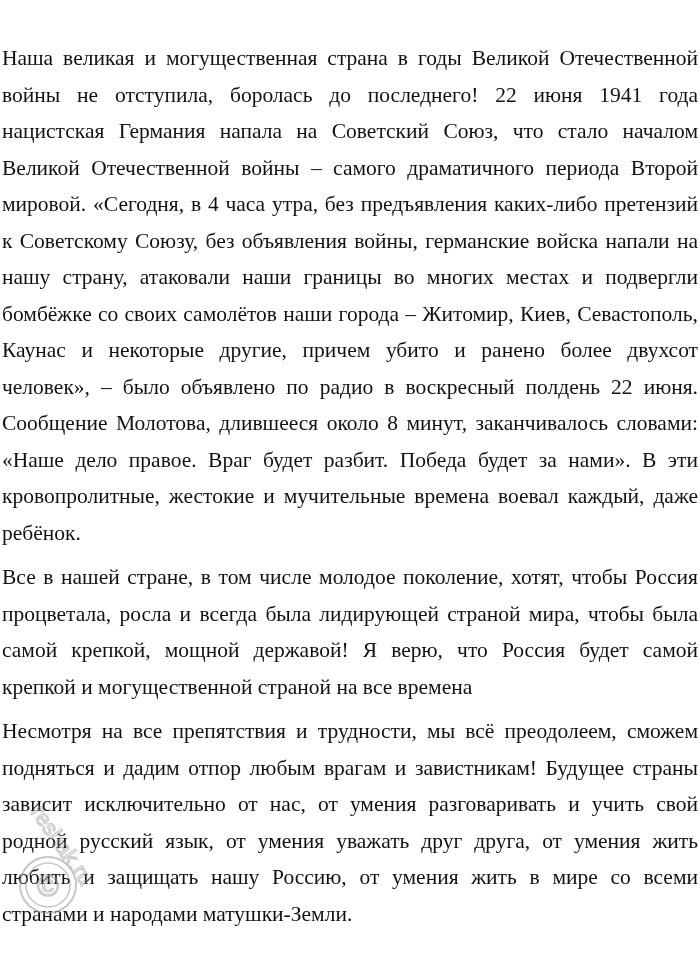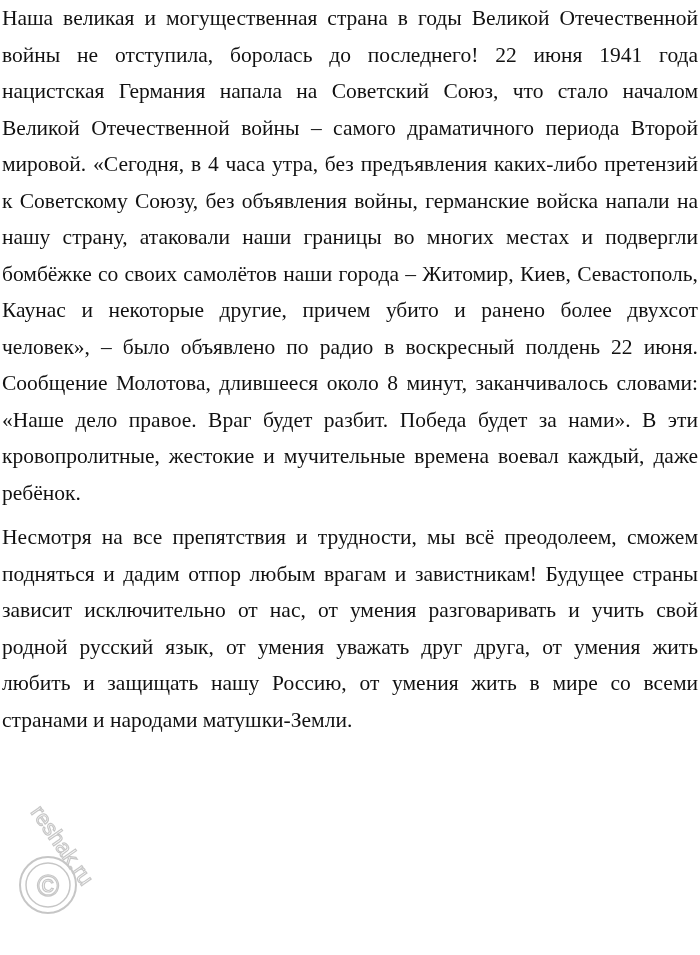--- a/index.html
+++ b/index.html
@@ -4,31 +4,32 @@
   <style>
     html, body { margin: 0; padding: 0; background: #ffffff; }
     body { width: 700px; height: 955px; overflow: hidden; position: relative; }
     .page {
       position: absolute; left: 2px; top: 0; width: 696px;
       font-family: "Liberation Serif", "DejaVu Serif", serif;
       font-size: 21.5px; line-height: 36.5px; color: #111;
     }
     .para { margin: 0; text-align: justify; text-align-last: left; }
     .para + .para { margin-top: 8px; }
-    .p1 { padding-top: 0px; }
+    .p1 { padding-top: 0px; margin-top: 40px; }
     .watermark {
       position: absolute; left: 10px; top: 790px; width: 120px; height: 150px;
       pointer-events: none; opacity: 0.55;
     }
   </style>
 </head>
 <body>
 
 <div class="page">
   <p class="para p1">Наша великая и могущественная страна в годы Великой Отечественной войны не отступила, боролась до последнего! 22 июня 1941 года нацистская Германия напала на Советский Союз, что стало началом Великой Отечественной войны – самого драматичного периода Второй мировой. «Сегодня, в 4 часа утра, без предъявления каких-либо претензий к Советскому Союзу, без объявления войны, германские войска напали на нашу страну, атаковали наши границы во многих местах и подвергли бомбёжке со своих самолётов наши города – Житомир, Киев, Севастополь, Каунас и некоторые другие, причем убито и ранено более двухсот человек», – было объявлено по радио в воскресный полдень 22 июня. Сообщение Молотова, длившееся около 8 минут, заканчивалось словами: «Наше дело правое. Враг будет разбит. Победа будет за нами». В эти кровопролитные, жестокие и мучительные времена воевал каждый, даже ребёнок.</p>
+  <p class="para">Все в нашей стране, в том числе молодое поколение, хотят, чтобы Россия процветала, росла и всегда была лидирующей страной мира, чтобы была самой крепкой, мощной державой! Я верю, что Россия будет самой крепкой и могущественной страной на все времена</p>
   <p class="para">Несмотря на все препятствия и трудности, мы всё преодолеем, сможем подняться и дадим отпор любым врагам и завистникам! Будущее страны зависит исключительно от нас, от умения разговаривать и учить свой родной русский язык, от умения уважать друг друга, от умения жить любить и защищать нашу Россию, от умения жить в мире со всеми странами и народами матушки-Земли.</p>
 </div>
 
 <div class="watermark">
   <svg width="120" height="150" viewBox="0 0 120 150">
     <circle cx="38" cy="95" r="28" fill="none" stroke="#999" stroke-width="2"></circle>
     <circle cx="38" cy="95" r="22" fill="none" stroke="#999" stroke-width="1.5"></circle>
     <text x="38" y="106" text-anchor="middle" font-family="Liberation Sans, sans-serif" font-size="30" fill="none" stroke="#999" stroke-width="1.2">©</text>
     <text x="0" y="0" transform="translate(20,22) rotate(55)" font-family="Liberation Sans, sans-serif" font-size="22" fill="none" stroke="#999" stroke-width="1.2">reshak.ru</text>
   </svg>

